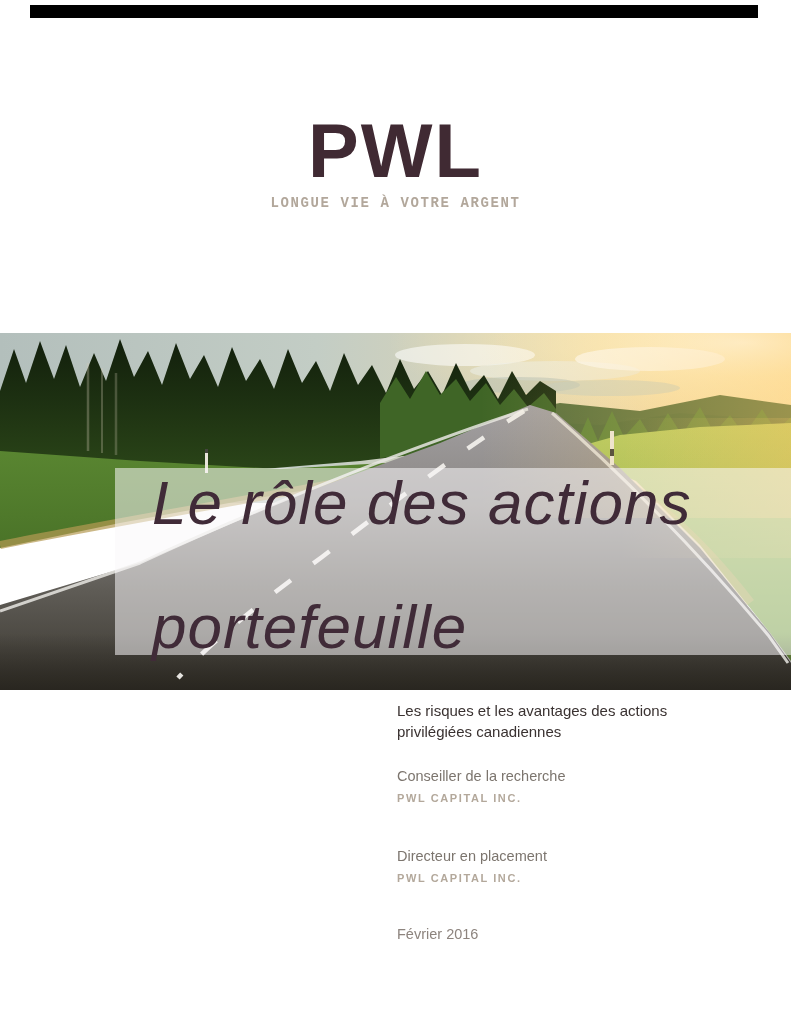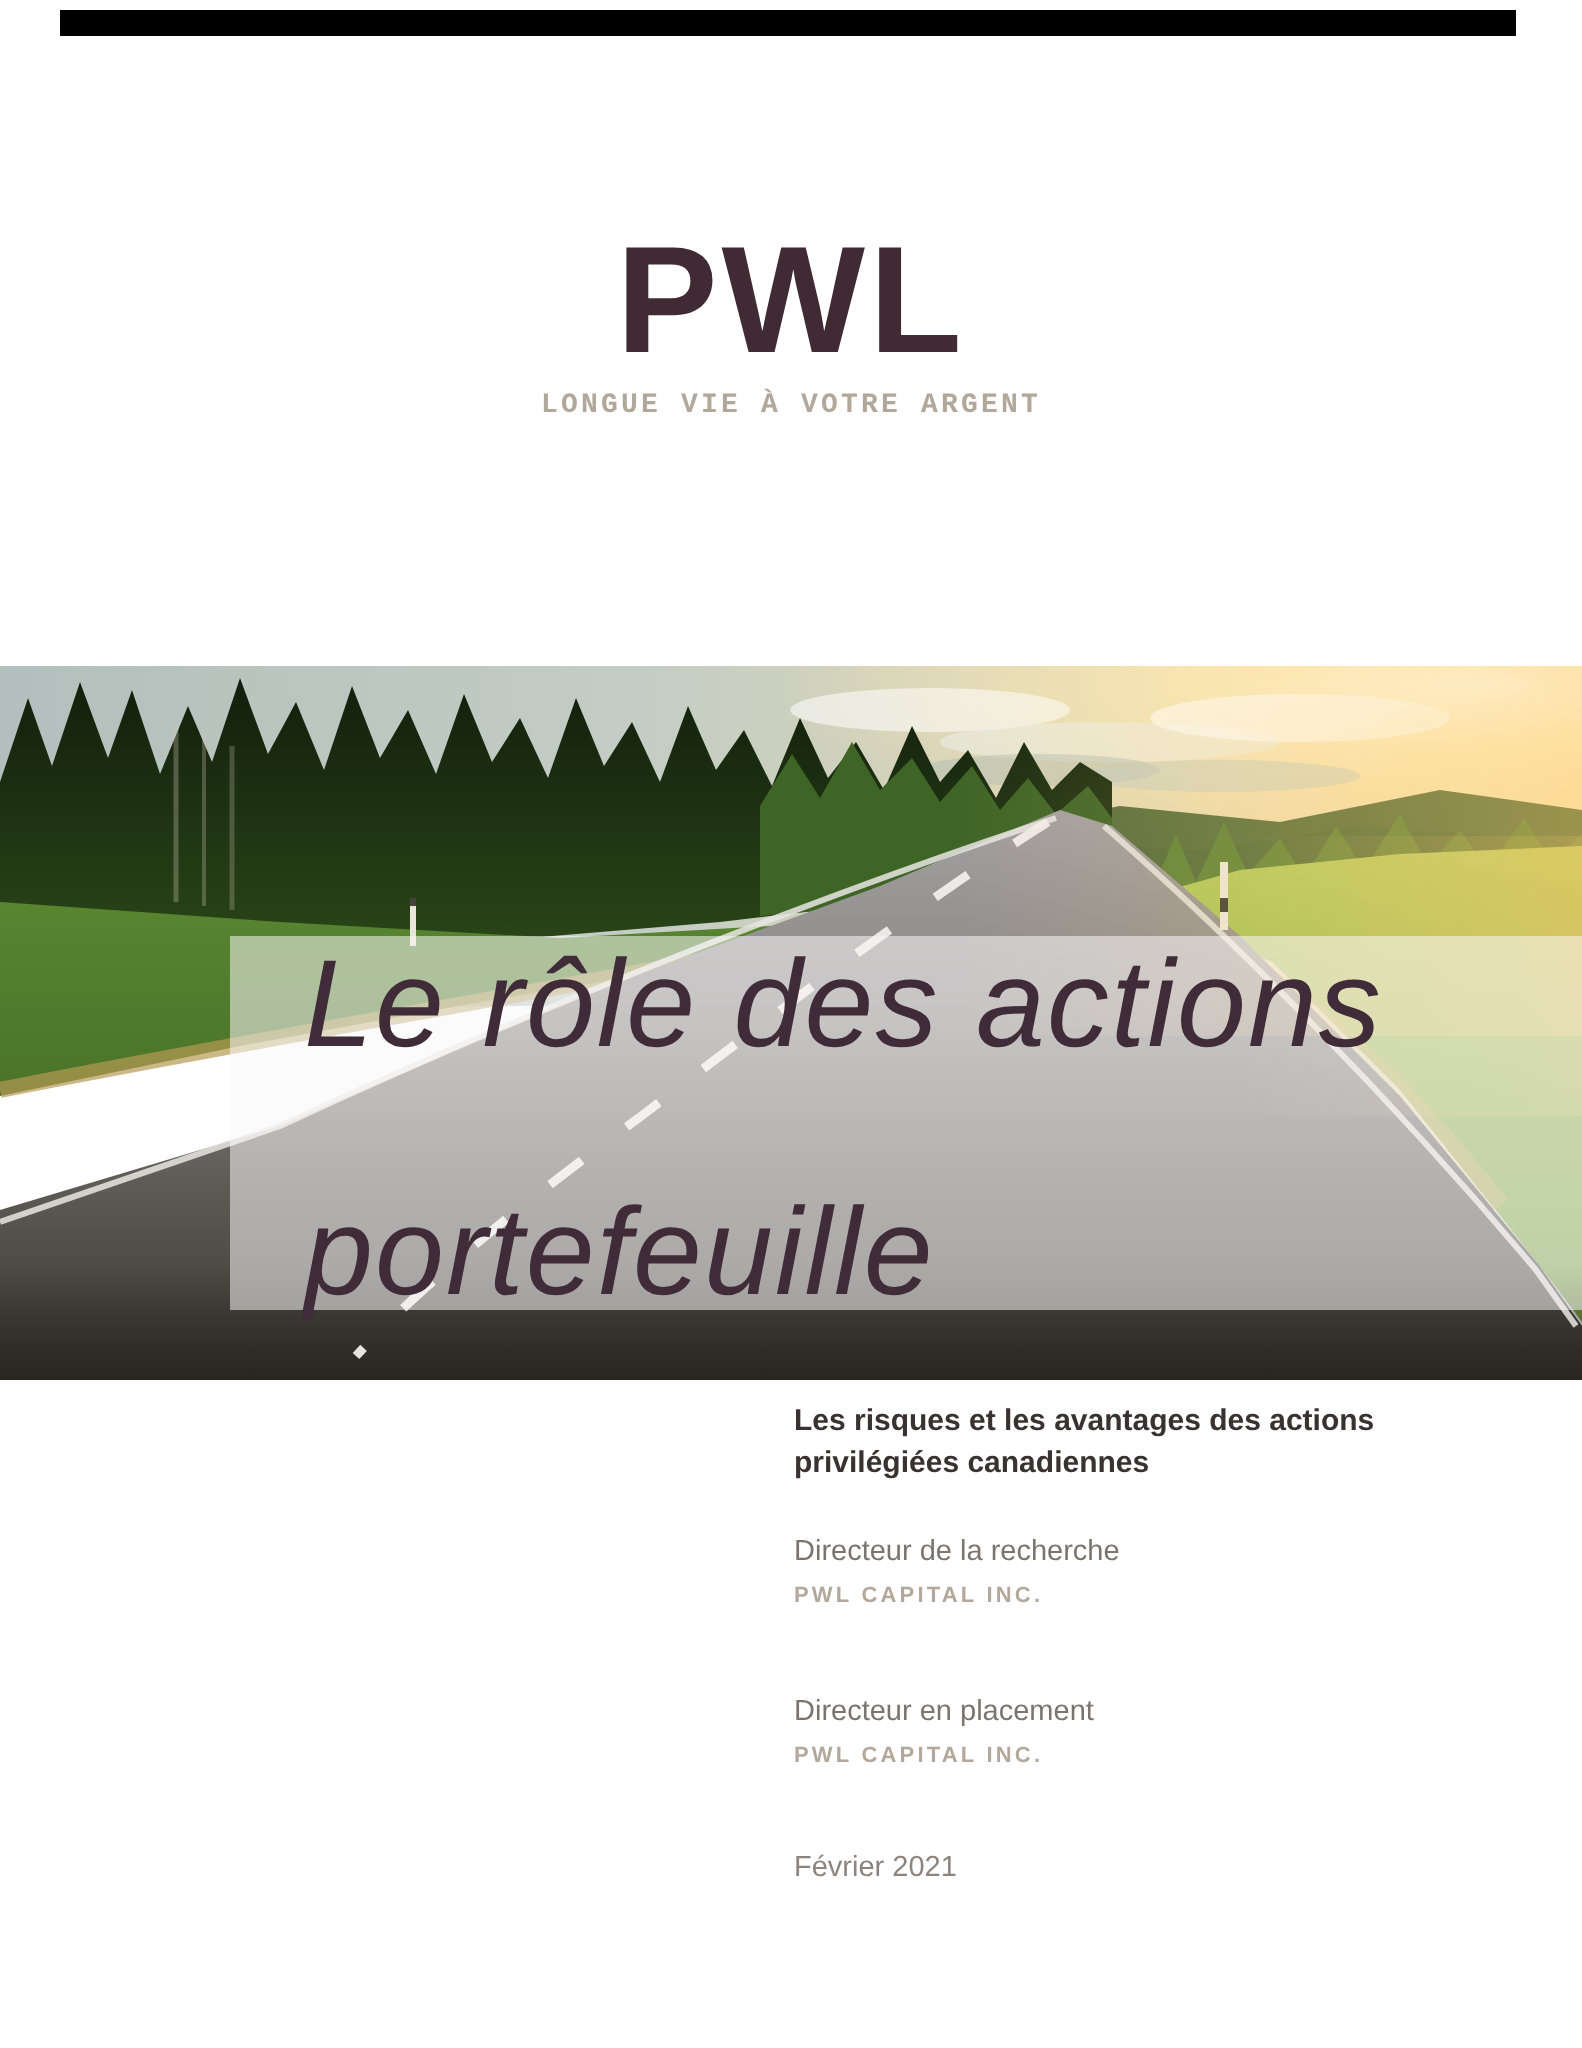--- a/index.html
+++ b/index.html
@@ -28,21 +28,21 @@
     background:rgba(249,247,250,0.55);
   }
   .cover-title{
     margin:0;padding:4px 0 0 37px;
     font-style:italic;font-weight:normal;
     font-size:62px;line-height:62px;letter-spacing:1px;
     color:#402b38;
   }
   .subtitle{
     position:absolute;left:397px;top:700px;width:330px;
-    font-size:15px;line-height:21px;font-weight:bold;color:#3a3231;
+    font-size:15px;line-height:21px;font-weight:normal;color:#3a3231;
   }
   .author{position:absolute;left:397px;width:330px;}
   .author-1{top:766px;}
   .author-2{top:846px;}
   .author-line{font-size:14.5px;line-height:20px;color:#3a3130;}
   .author-name{font-weight:bold;color:#3a3130;}
   .author-creds{color:#8d8681;margin-left:6px;}
   .author-role{color:#7c756e;}
   .author-company{
     margin-top:5px;font-size:11px;line-height:15px;font-weight:bold;
@@ -158,24 +158,24 @@
     <br>
     <span>portefeuille</span></h1>
   </div>
 
   <div class="subtitle">
     <span>Les risques et les avantages des actions</span><br>
     <span>privilégiées canadiennes</span>
   </div>
 
   <div class="author author-1">
-    <div class="author-line author-role">Directeur de la recherche</div>
+    <div class="author-line author-role">Conseiller de la recherche</div>
     <div class="author-company">PWL CAPITAL INC.</div>
   </div>
 
   <div class="author author-2">
     <div class="author-line author-role">Directeur en placement</div>
     <div class="author-company">PWL CAPITAL INC.</div>
   </div>
 
-  <div class="report-date">Février 2021</div>
+  <div class="report-date">Février 2016</div>
 
 </div>
 
 </body></html>

